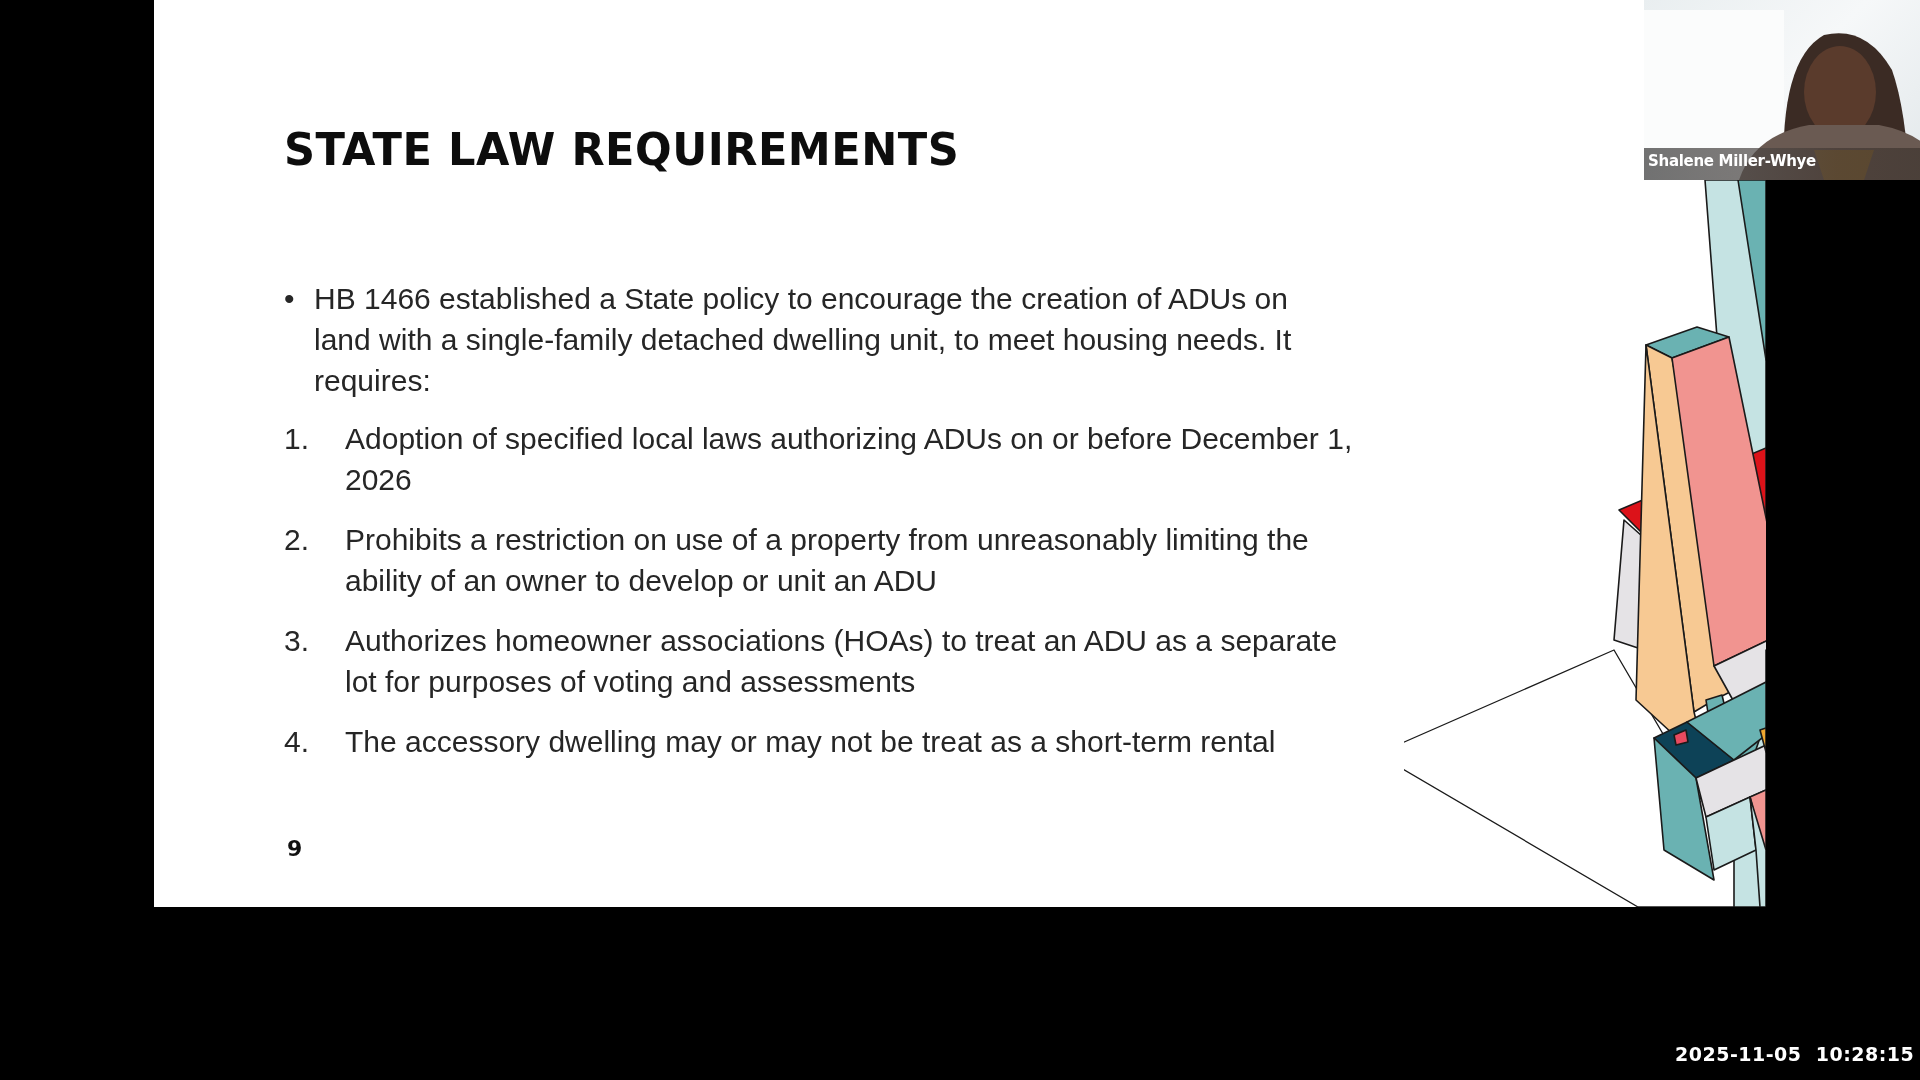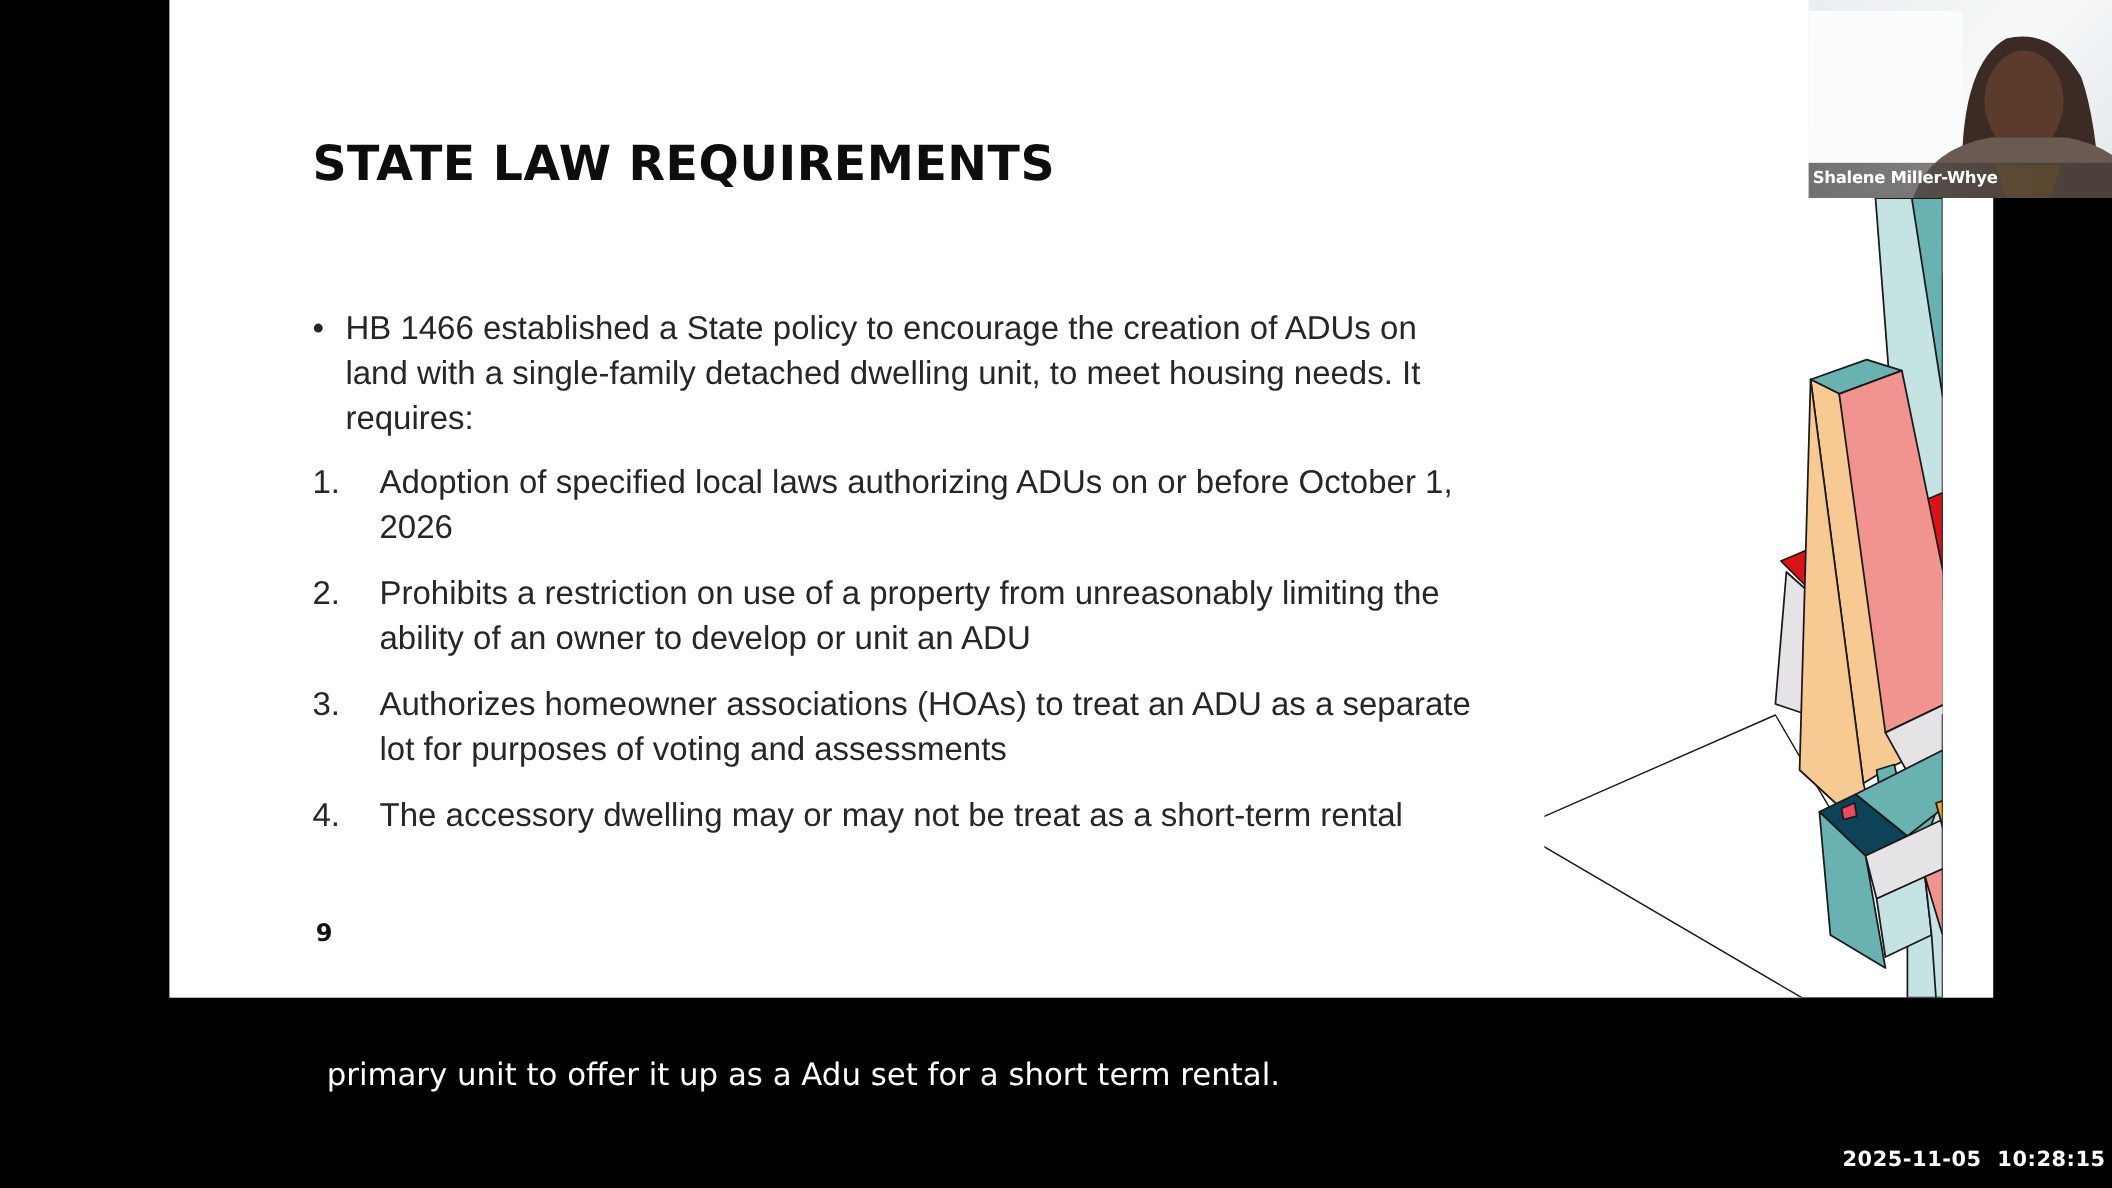--- a/index.html
+++ b/index.html
@@ -2,21 +2,21 @@
 <html><head>
   <meta charset="utf-8">
   <style>
     html, body { margin: 0; padding: 0; }
     body {
       width: 1920px; height: 1080px; background: #000; position: relative; overflow: hidden;
       font-family: "Liberation Sans", sans-serif;
     }
     .slide {
       position: absolute; left: 154px; top: 0; width: 1612px; height: 907px;
-      background: #fff; overflow: hidden; padding-left: 46px;
+      background: #fff; overflow: hidden;
     }
     .slide-title {
       position: absolute; left: 130px; top: 124px;
       font-family: "DejaVu Sans", sans-serif; font-weight: bold;
       font-size: 44px; letter-spacing: 0.5px; color: #0d0d0d; margin: 0;
       transform: scaleX(0.98); transform-origin: left;
     }
     .intro {
       position: absolute; left: 130px; top: 278px; width: 1060px;
       font-size: 30px; line-height: 41px; color: #262626;
@@ -62,21 +62,21 @@
   <h1 class="slide-title">STATE LAW REQUIREMENTS</h1>
 
   <div class="intro">
     <span class="bullet">•</span>
     <span>HB 1466 established a State policy to encourage the creation of ADUs on land with a single-family detached dwelling unit, to meet housing needs. It requires:</span>
   </div>
 
   <ol class="req-list">
     <li class="req-item">
       <span class="req-num">1.</span>
-      <span class="req-text">Adoption of specified local laws authorizing ADUs on or before October 1, 2026</span>
+      <span class="req-text">Adoption of specified local laws authorizing ADUs on or before December 1, 2026</span>
     </li>
     <li class="req-item">
       <span class="req-num">2.</span>
       <span class="req-text">Prohibits a restriction on use of a property from unreasonably limiting the ability of an owner to develop or unit an ADU</span>
     </li>
     <li class="req-item">
       <span class="req-num">3.</span>
       <span class="req-text">Authorizes homeowner associations (HOAs) to treat an ADU as a separate lot for purposes of voting and assessments</span>
     </li>
     <li class="req-item">
@@ -138,16 +138,15 @@
     <path d="M140,180 Q135,60 180,35 Q222,25 248,70 Q262,110 265,180 Z" fill="#3b2b24"></path>
     <ellipse cx="196" cy="92" rx="36" ry="46" fill="#5a3b2c"></ellipse>
     <path d="M95,180 Q110,135 165,125 L235,125 Q290,135 305,180 Z" fill="#6a5a52"></path>
     <path d="M170,150 L230,150 L220,180 L180,180 Z" fill="#8a6a3a"></path>
   </svg>
   <div class="name-bar"></div>
   <div class="name">Shalene Miller-Whye</div>
 </div>
 
 <div class="captions">
-  <div>primary unit to offer it up as a Adu set for a short term rental.</div>
 </div>
 
 <div class="timestamp" style="white-space:pre">2025-11-05  10:28:15</div>
 
 </body></html>

